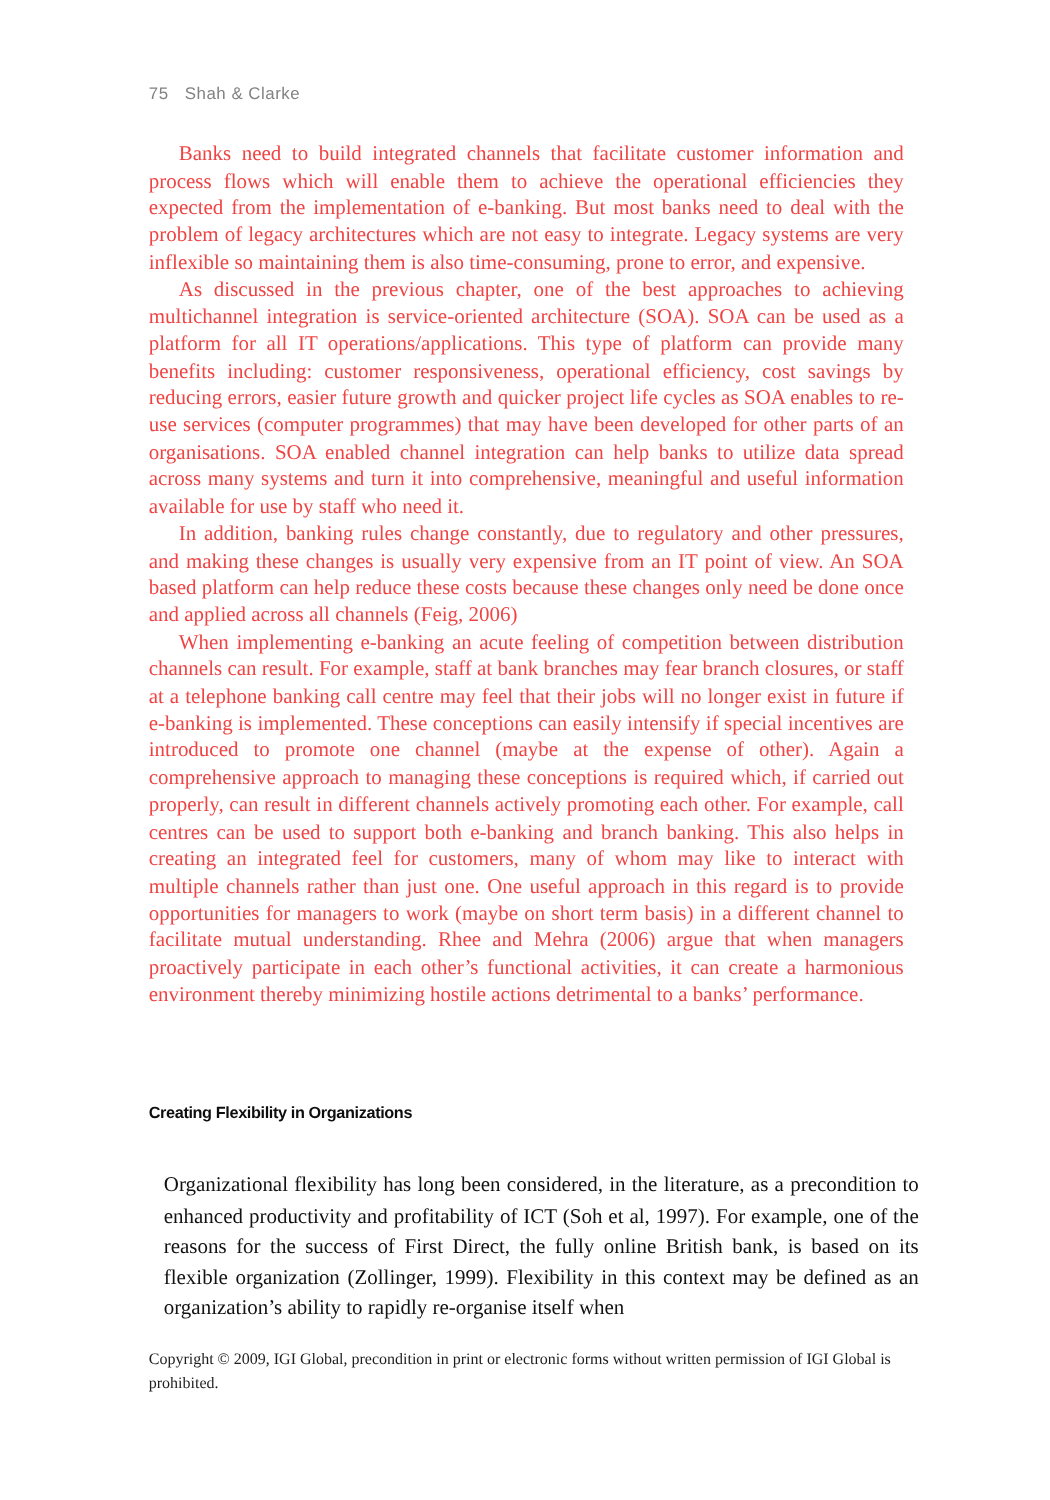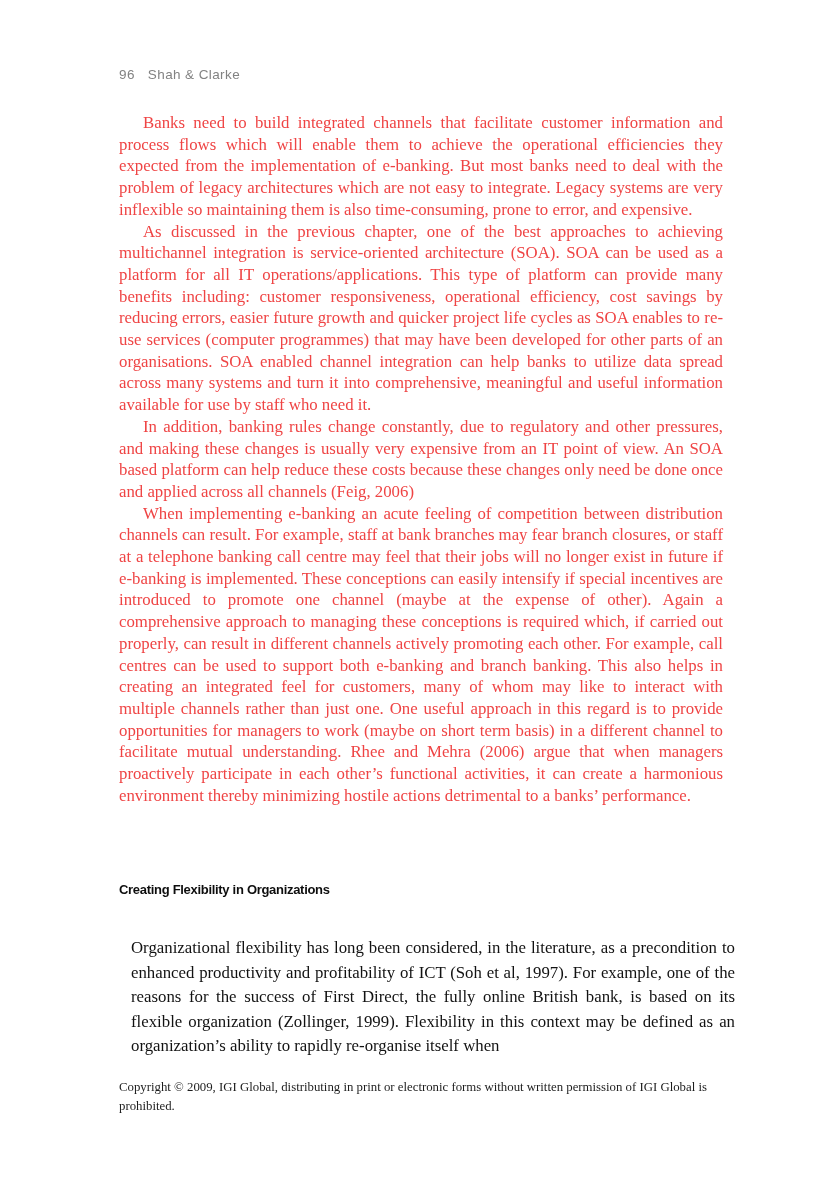--- a/index.html
+++ b/index.html
@@ -81,29 +81,29 @@
     color: #1d1d1d;
     text-align: left;
   }
 </style>
 </head>
 <body>
 
 <div class="page">
 
   <div class="running-header">
-    <span class="page-num">96</span><span class="running-title">Shah &amp; Clarke</span>
+    <span class="page-num">75</span><span class="running-title">Shah &amp; Clarke</span>
   </div>
 
   <div class="body-text">
     <p>Banks need to build integrated channels that facilitate customer information and process flows which will enable them to achieve the operational efficiencies they expected from the implementation of e-banking. But most banks need to deal with the problem of legacy architectures which are not easy to integrate. Legacy systems are very inflexible so maintaining them is also time-consuming, prone to error, and expensive.</p>
     <p>As discussed in the previous chapter, one of the best approaches to achieving multichannel integration is service-oriented architecture (SOA). SOA can be used as a platform for all IT operations/applications. This type of platform can provide many benefits including: customer responsiveness, operational efficiency, cost savings by reducing errors, easier future growth and quicker project life cycles as SOA enables to re-use services (computer programmes) that may have been developed for other parts of an organisations. SOA enabled channel integration can help banks to utilize data spread across many systems and turn it into comprehensive, meaningful and useful information available for use by staff who need it.</p>
     <p>In addition, banking rules change constantly, due to regulatory and other pressures, and making these changes is usually very expensive from an IT point of view. An SOA based platform can help reduce these costs because these changes only need be done once and applied across all channels (Feig, 2006)</p>
     <p>When implementing e-banking an acute feeling of competition between distribution channels can result. For example, staff at bank branches may fear branch closures, or staff at a telephone banking call centre may feel that their jobs will no longer exist in future if e-banking is implemented. These conceptions can easily intensify if special incentives are introduced to promote one channel (maybe at the expense of other). Again a comprehensive approach to managing these conceptions is required which, if carried out properly, can result in different channels actively promoting each other. For example, call centres can be used to support both e-banking and branch banking. This also helps in creating an integrated feel for customers, many of whom may like to interact with multiple channels rather than just one. One useful approach in this regard is to provide opportunities for managers to work (maybe on short term basis) in a different channel to facilitate mutual understanding. Rhee and Mehra (2006) argue that when managers proactively participate in each other’s functional activities, it can create a harmonious environment thereby minimizing hostile actions detrimental to a banks’ performance.</p>
   </div>
 
   <h2 class="section-heading">Creating Flexibility in Organizations</h2>
 
   <p class="section-para">Organizational flexibility has long been considered, in the literature, as a precondition to enhanced productivity and profitability of ICT (Soh et al, 1997). For example, one of the reasons for the success of First Direct, the fully online British bank, is based on its flexible organization (Zollinger, 1999). Flexibility in this context may be defined as an organization’s ability to rapidly re-organise itself when</p>
 
-  <div class="copyright-footer">Copyright © 2009, IGI Global, distributing in print or electronic forms without written permission of IGI Global is prohibited.</div>
+  <div class="copyright-footer">Copyright © 2009, IGI Global, precondition in print or electronic forms without written permission of IGI Global is prohibited.</div>
 
 </div>
 
 </body></html>

